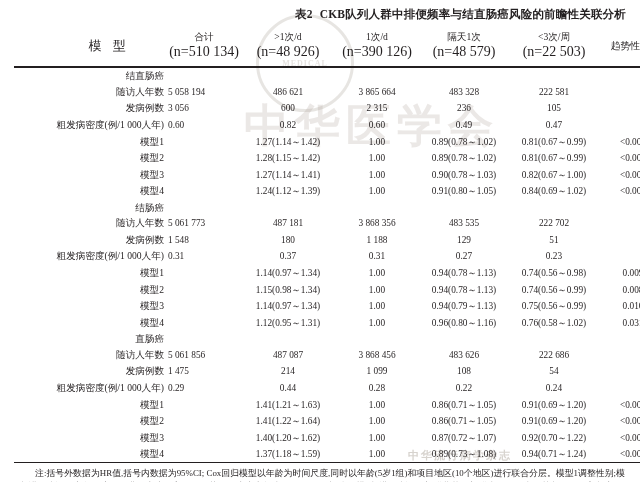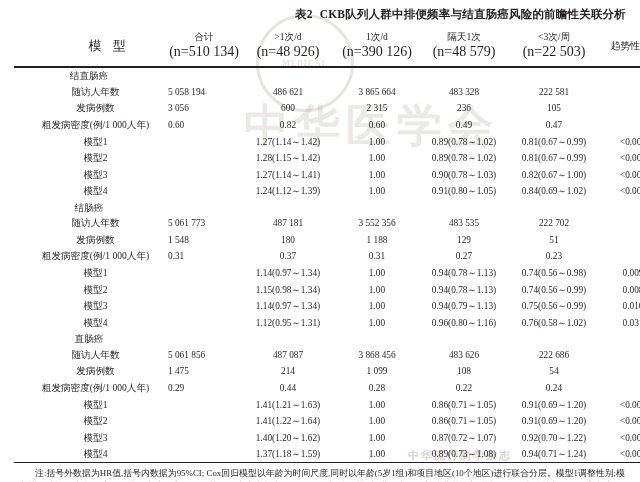--- a/index.html
+++ b/index.html
@@ -99,21 +99,21 @@
   }
   thead th .hdr-main { display: block; font-weight: normal; }
   thead th .hdr-sub  { display: block; font-size: 14px; white-space: nowrap; }
   thead th.ptrend { font-size: 9.8px; }
 
   tbody td {
     padding: 2.1px 2px;
     line-height: 1.22;
     vertical-align: baseline;
   }
-  td.lbl        { text-align: center; white-space: nowrap; font-size: 9.6px; }
+  td.lbl        { text-align: right; white-space: nowrap; font-size: 9.6px; }
   td.lbl.group  { padding-left: 0px;  }
   td.lbl.indent { padding-left: 13px; }
   td.num        { text-align: center; white-space: nowrap; }
   td.num.total  { text-align: left; }
 
   
   col.c-model { width: 152px; }
   col.c-total { width: 76px; }
   col.c-gt1   { width: 92px; }
   col.c-eq1   { width: 86px; }
@@ -267,21 +267,21 @@
           <td class="num">&lt;0.001</td>
         </tr>
         <tr>
           <td class="lbl group">结肠癌</td>
           <td colspan="6"></td>
         </tr>
         <tr>
           <td class="lbl indent">随访人年数</td>
           <td class="num total">5 061 773</td>
           <td class="num">487 181</td>
-          <td class="num">3 552 356</td>
+          <td class="num">3 868 356</td>
           <td class="num">483 535</td>
           <td class="num">222 702</td>
           <td class="num"></td>
         </tr>
         <tr>
           <td class="lbl indent">发病例数</td>
           <td class="num total">1 548</td>
           <td class="num">180</td>
           <td class="num">1 188</td>
           <td class="num">129</td>

